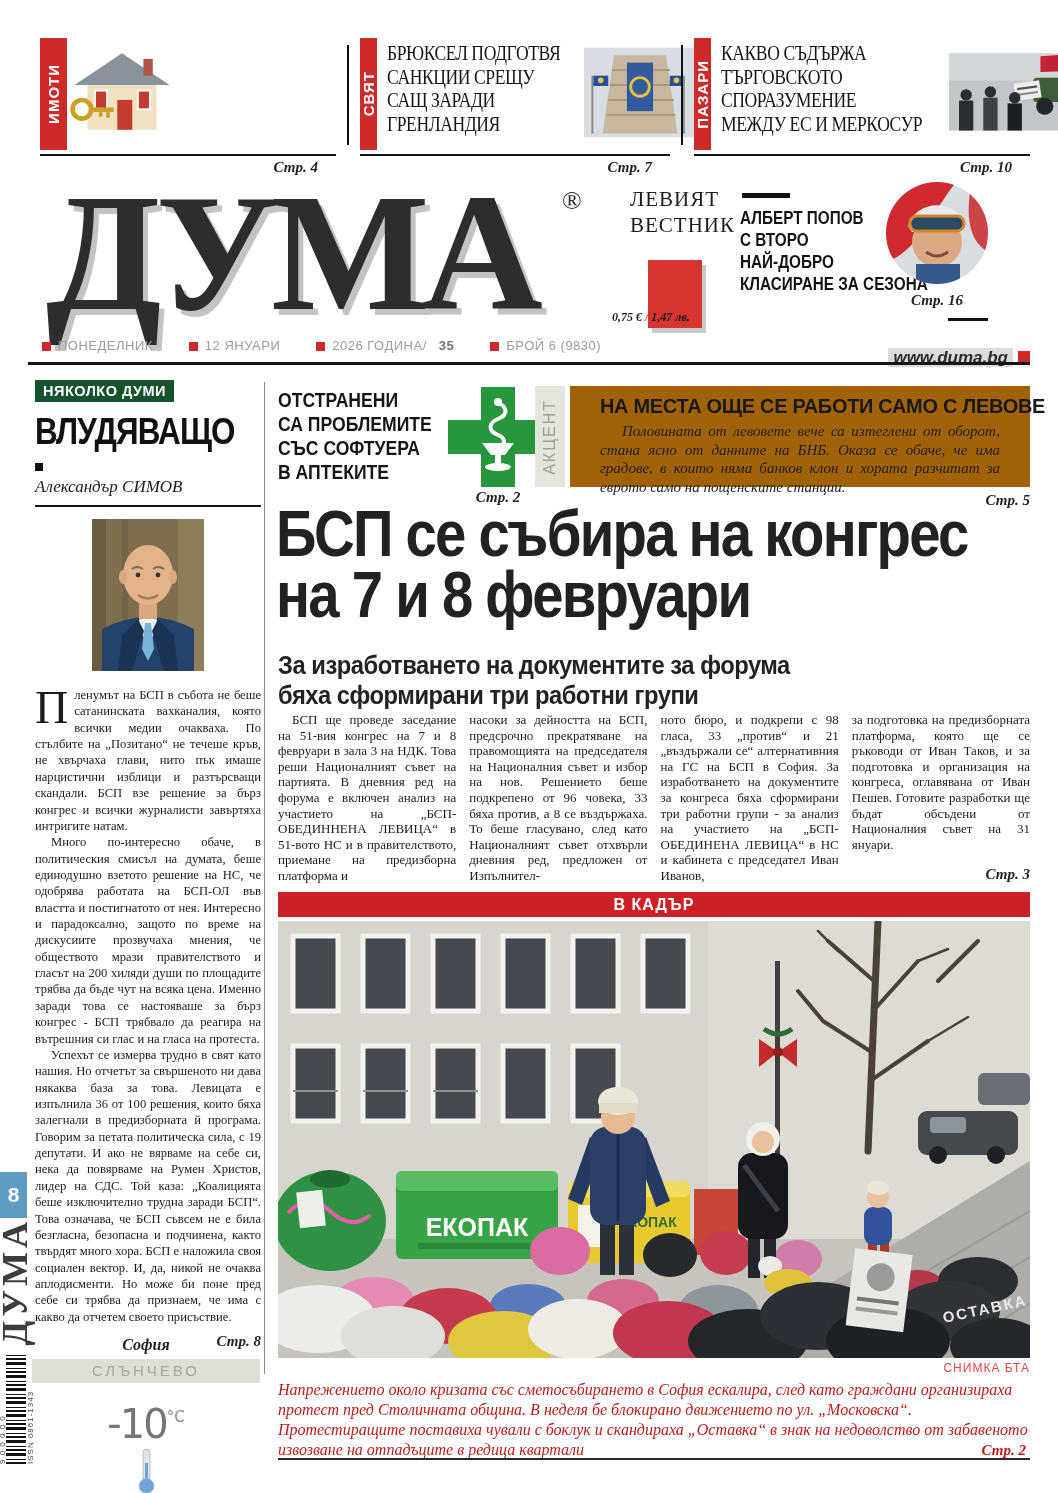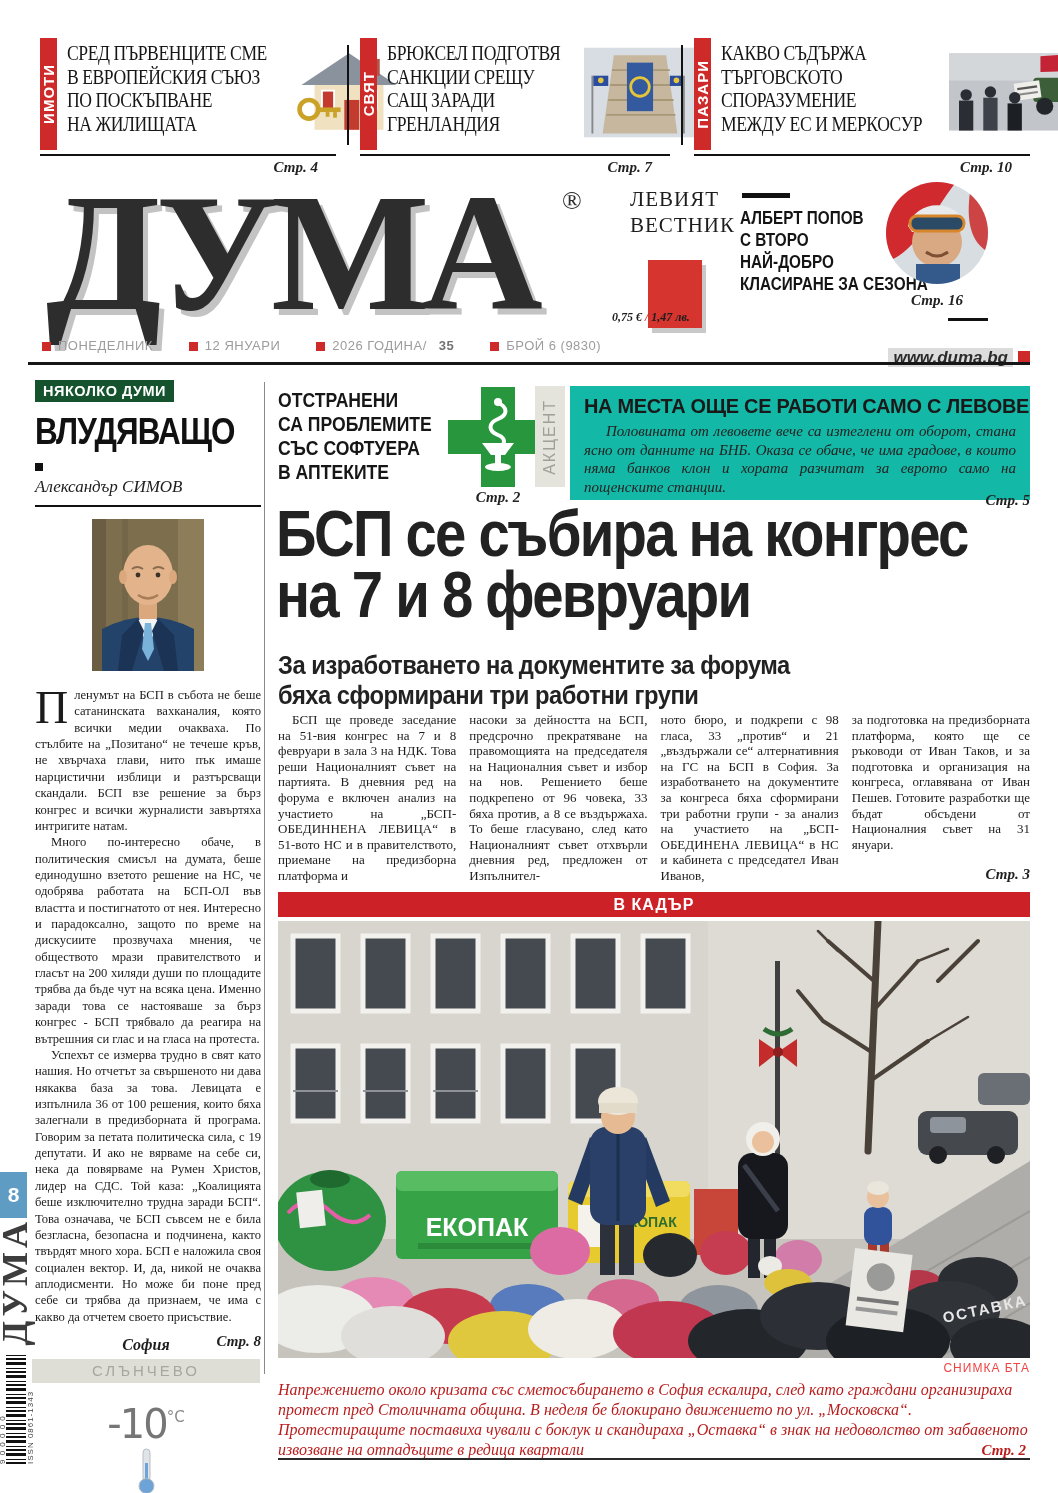--- a/index.html
+++ b/index.html
@@ -78,21 +78,21 @@
   .unit{font-size:15px;color:#8a8a8a;vertical-align:16px;letter-spacing:0;}
   
   #vdiv{left:264px;top:382px;width:1px;height:992px;background:#8a8a8a;}
   #pharm-lines{left:278px;top:388px;}
   .pharm-line{font-size:20px;line-height:1.2;transform:scaleX(.88);transform-origin:0 0;white-space:nowrap;color:#161616;}
   #pharm-cross{left:448px;top:387px;}
   #pharm-page{left:448px;top:489px;width:100px;text-align:center;}
   #akc-label{left:535px;top:386px;width:30px;height:101px;background:#e4e4dc;display:flex;align-items:center;justify-content:center;}
   #akc-label span{writing-mode:vertical-rl;transform:rotate(180deg);font-family:"Liberation Sans",sans-serif;
       font-size:16px;letter-spacing:2px;color:#a0a096;}
-  #akc-box{left:570px;top:386px;width:460px;height:114px;background:#14b8a6;box-sizing:border-box;padding:8px 14px;}
+  #akc-box{left:570px;top:386px;width:460px;height:101px;background:#a16207;box-sizing:border-box;padding:8px 30px;}
   #akc-title{font-size:21px;letter-spacing:-.3px;transform:scaleX(.95);transform-origin:0 0;white-space:nowrap;color:#191919;}
   #akc-body{font-style:italic;font-size:15px;line-height:1.24;margin-top:4px;text-indent:22px;text-align:justify;color:#222;}
   #akc-page{left:870px;top:492px;width:160px;text-align:right;}
   #headline{left:276px;top:504px;}
   .hl{font-size:64px;line-height:.95;letter-spacing:-2px;transform:scaleX(.88);transform-origin:0 0;white-space:nowrap;color:#222;}
   #subhead{left:278px;top:650px;}
   .sh{font-size:25px;line-height:1.2;letter-spacing:-.5px;transform:scaleX(.95);transform-origin:0 0;white-space:nowrap;color:#222;}
   #columns{left:278px;top:712px;width:752px;height:176px;display:flex;gap:13px;overflow:hidden;}
   #columns p{flex:1;margin:0;font-size:13px;line-height:1.2;text-align:justify;color:#1b1b1b;}
   #columns p.ind{text-indent:14px;}
@@ -109,26 +109,20 @@
 </head>
 <body>
 
 <div id="page">
 
   <div class="teaser" style="left:40px;width:296px;">
     <div class="t-row">
       <div class="t-label">
           <span>ИМОТИ</span>
         </div>
-      <div class="t-text">
-        <div class="t-line">СРЕД ПЪРВЕНЦИТЕ СМЕ</div>
-        <div class="t-line">В ЕВРОПЕЙСКИЯ СЪЮЗ</div>
-        <div class="t-line">ПО ПОСКЪПВАНЕ</div>
-        <div class="t-line">НА ЖИЛИЩАТА</div>
-      </div>
       <div class="t-img">
         <svg width="110" height="95" viewBox="0 0 118 96">
           <polygon points="8,40 59,6 110,40" fill="#8a939d"></polygon>
           <rect x="82" y="12" width="10" height="18" fill="#b05548"></rect>
           <rect x="22" y="40" width="74" height="48" fill="#f0e2c0"></rect>
           <rect x="54" y="56" width="16" height="32" fill="#c23b2e"></rect>
           <rect x="30" y="46" width="13" height="20" fill="#c23b2e" stroke="#fff" stroke-width="2"></rect>
           <rect x="76" y="46" width="13" height="20" fill="#c23b2e" stroke="#fff" stroke-width="2"></rect>
           <circle cx="16" cy="66" r="10" fill="none" stroke="#c9a227" stroke-width="5"></circle>
           <rect x="24" y="64" width="26" height="5" fill="#c9a227"></rect>

